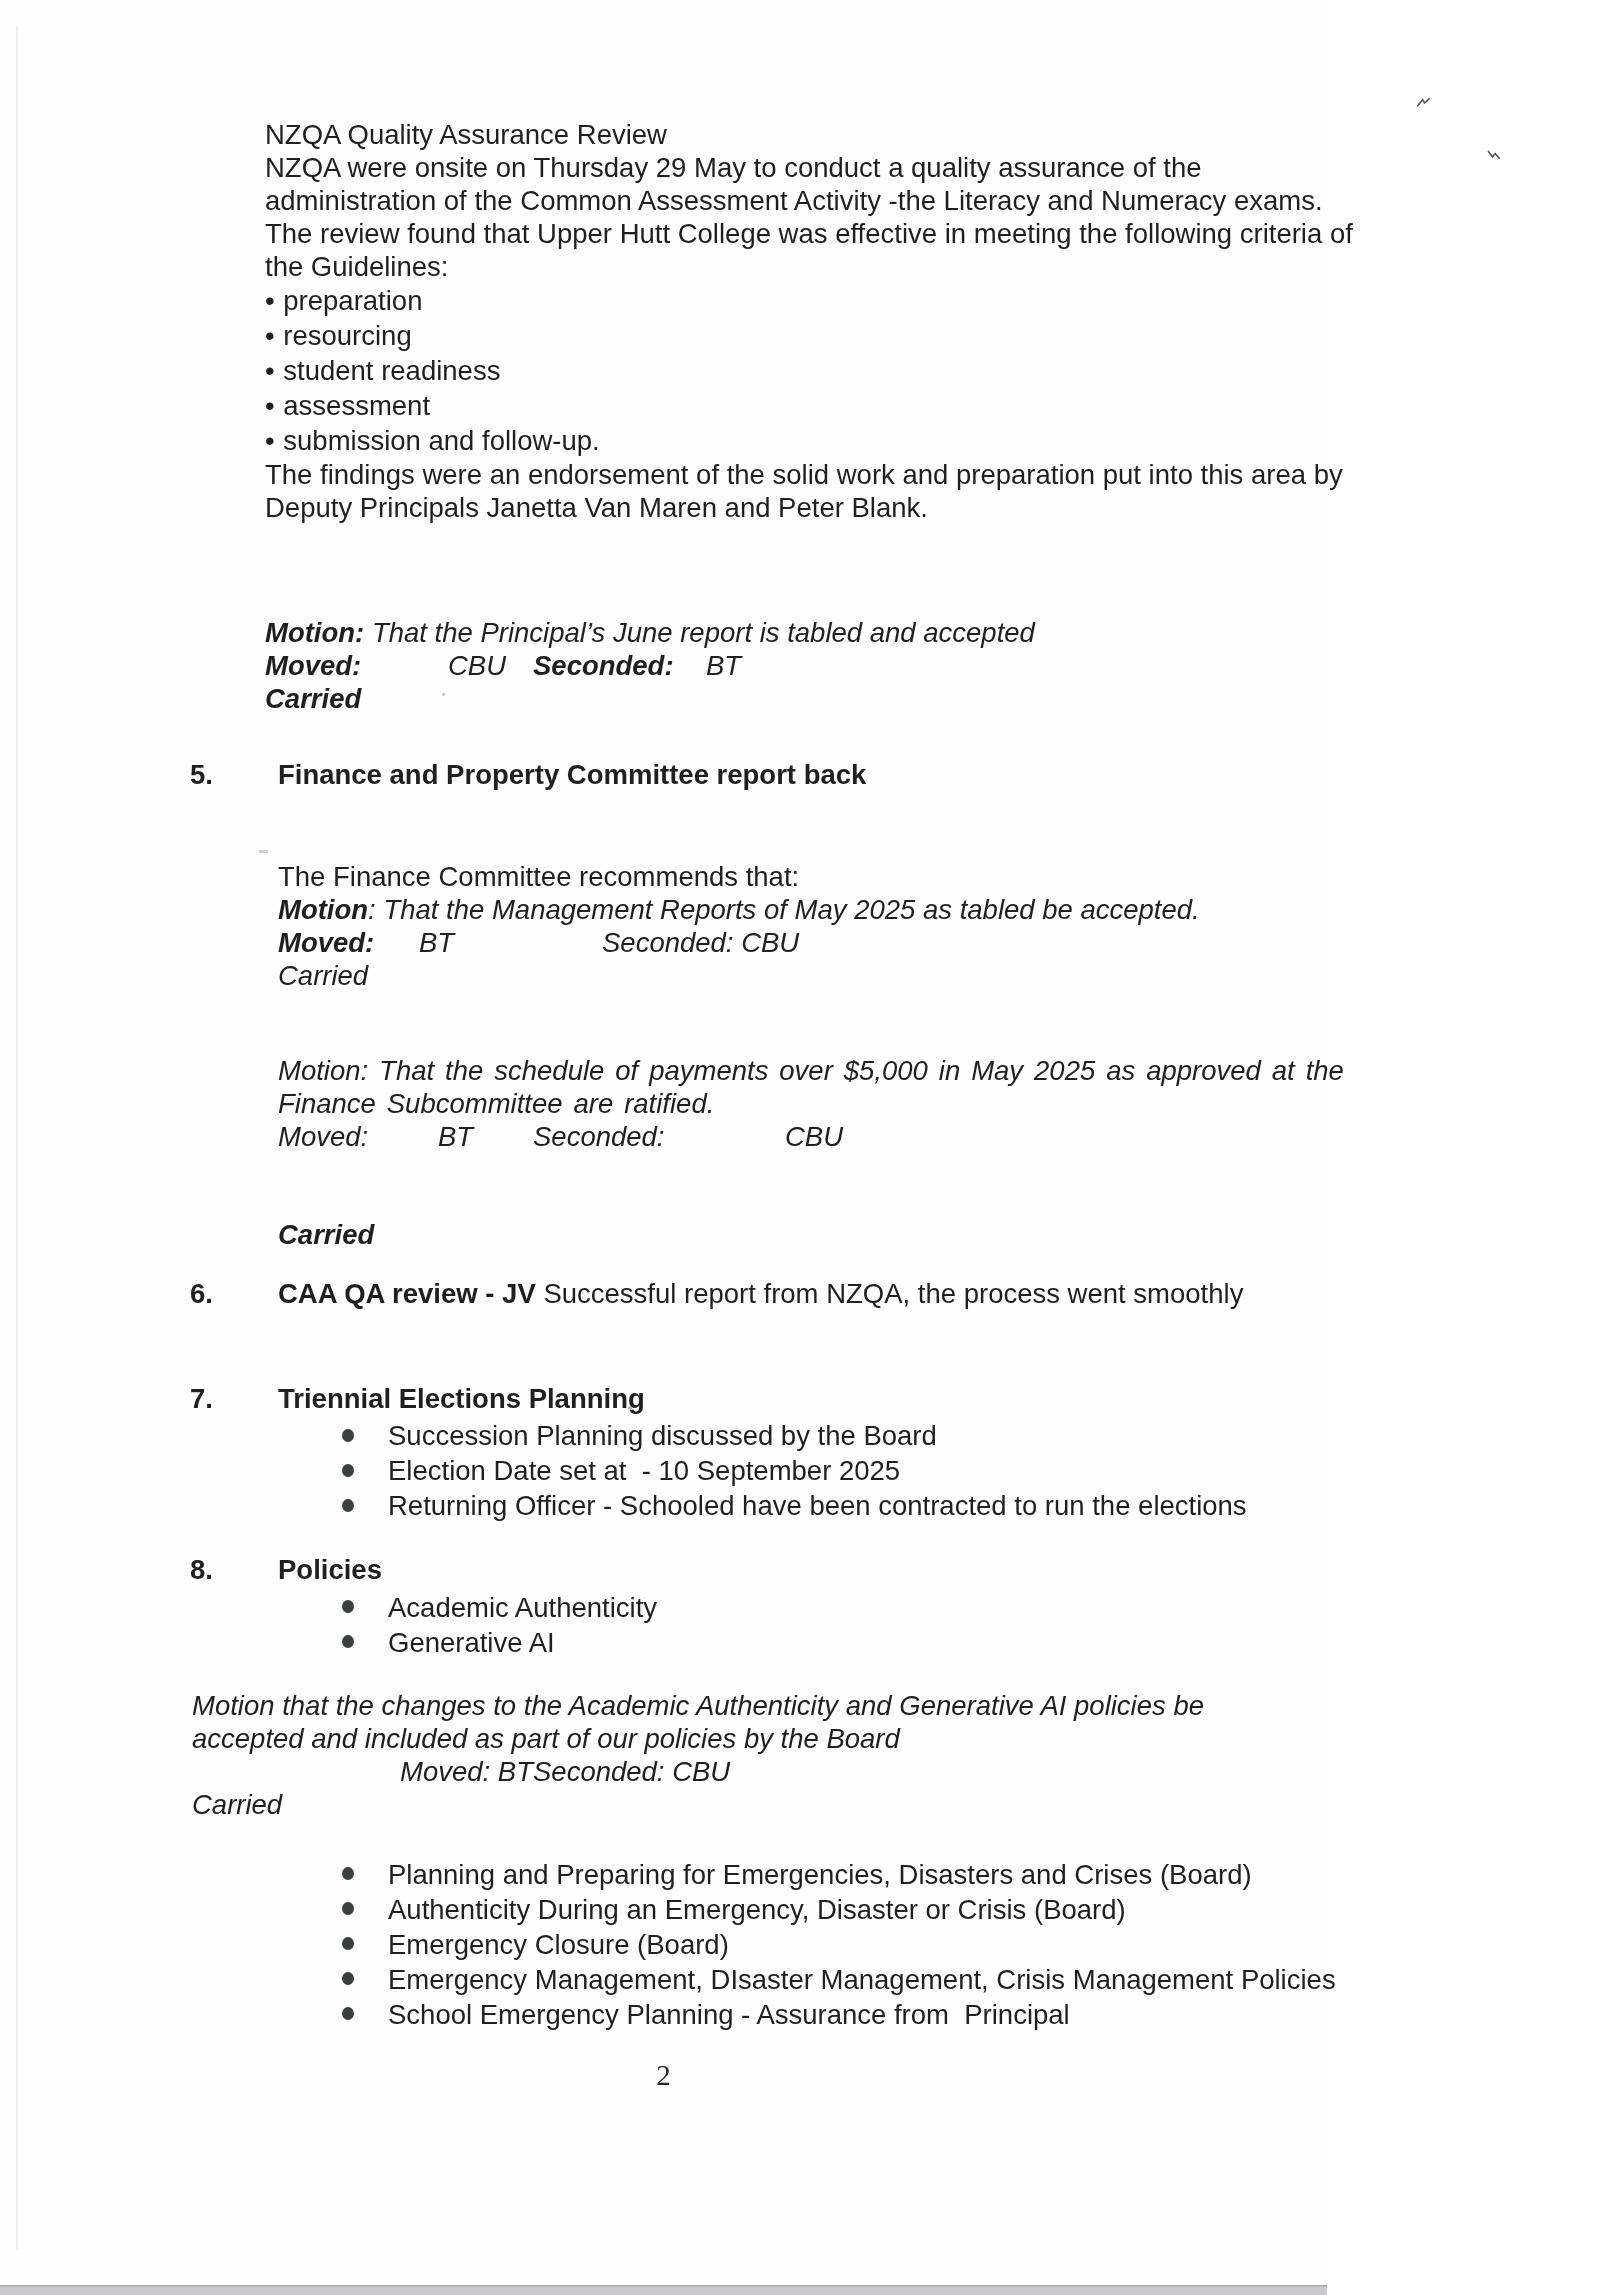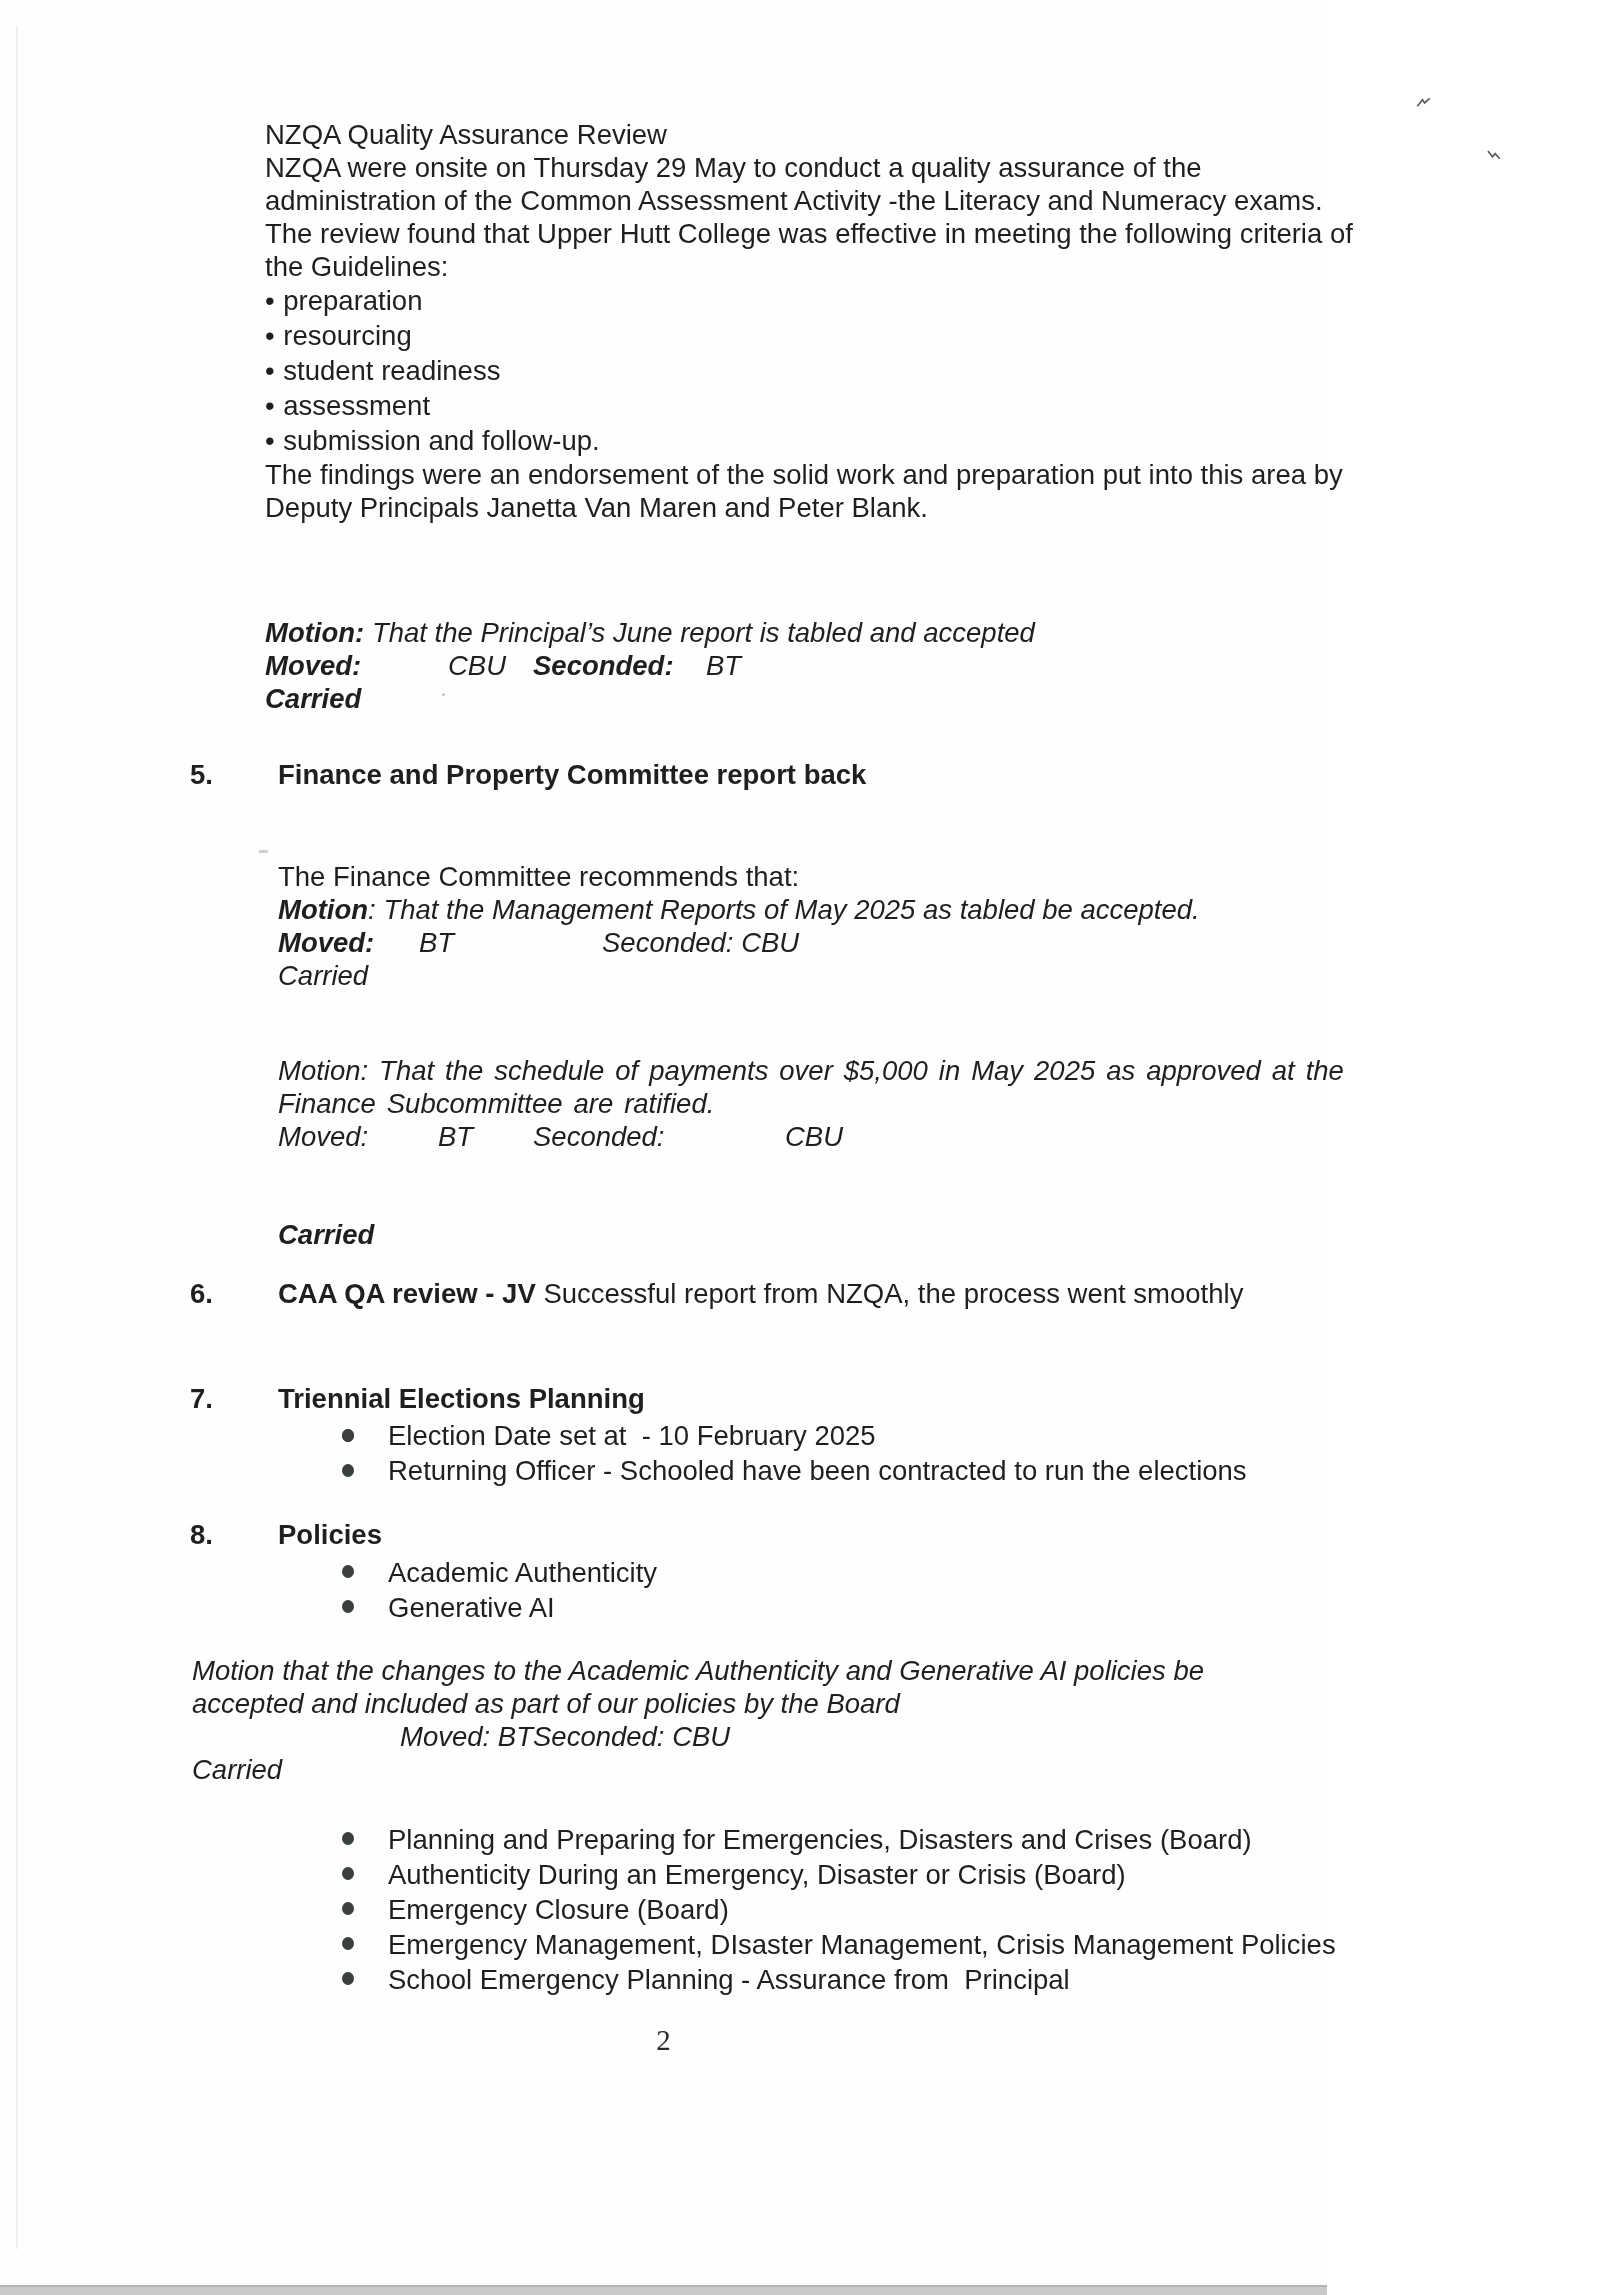--- a/index.html
+++ b/index.html
@@ -137,22 +137,22 @@
     <div class="col-sec5 mt-carried3 bi" data-bind="section5.motion2.carried">Carried</div>
 
     <div class="col-sec mt-sec6">
       <span class="num" data-bind="section6.number">6.</span><span class="b" data-bind="section6.title_bold">CAA QA review - JV</span><span data-bind="section6.title_rest"> Successful report from NZQA, the process went smoothly</span>
     </div>
 
     <div class="col-sec mt-sec7">
       <span class="num" data-bind="section7.number">7.</span><span class="b" data-bind="section7.title">Triennial Elections Planning</span>
     </div>
     <ul class="dot-bullets mt-blist">
-      <li><span class="dot"></span></li>
-      <li><span class="dot"></span><span data-bind="section7.bullets.1">Election Date set at  - 10 February 2025</span></li>
+      <li><span class="dot"></span><span data-bind="section7.bullets.0">Succession Planning discussed by the Board</span></li>
+      <li><span class="dot"></span><span data-bind="section7.bullets.1">Election Date set at  - 10 September 2025</span></li>
       <li><span class="dot"></span><span data-bind="section7.bullets.2">Returning Officer - Schooled have been contracted to run the elections</span></li>
     </ul>
 
     <div class="col-sec mt-sec8">
       <span class="num" data-bind="section8.number">8.</span><span class="b" data-bind="section8.title">Policies</span>
     </div>
     <ul class="dot-bullets mt-blist">
       <li><span class="dot"></span><span data-bind="section8.bullets.0">Academic Authenticity</span></li>
       <li><span class="dot"></span><span data-bind="section8.bullets.1">Generative AI</span></li>
     </ul>

